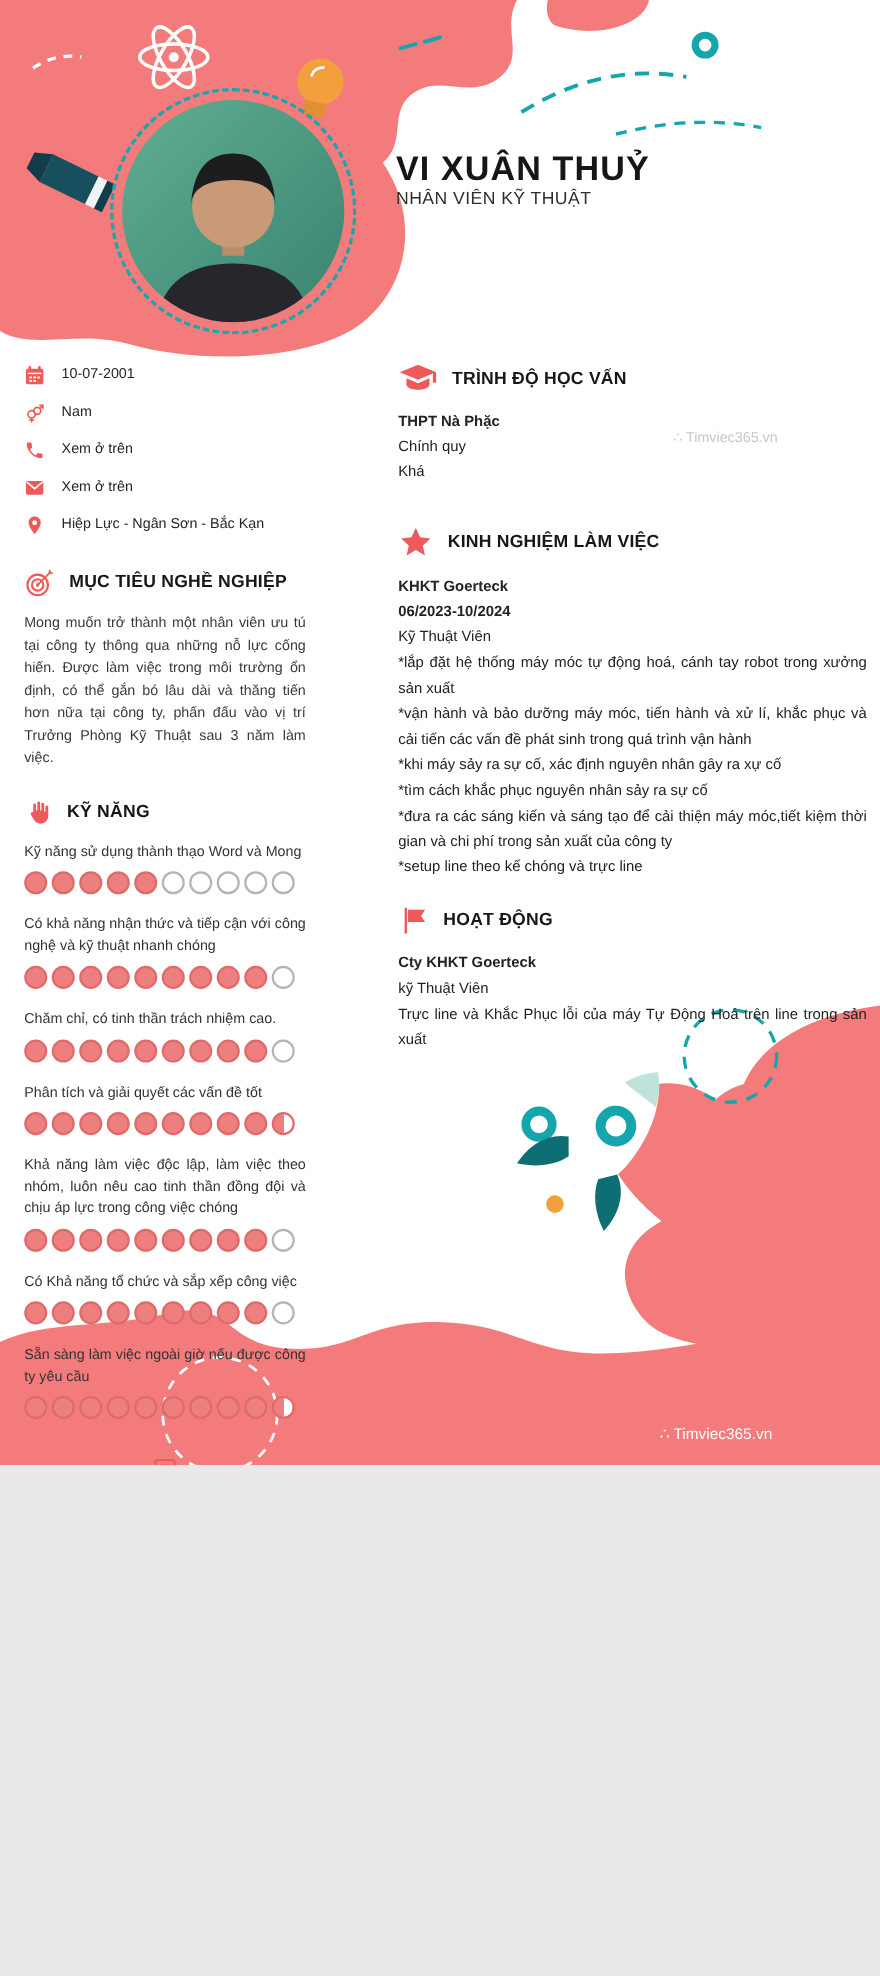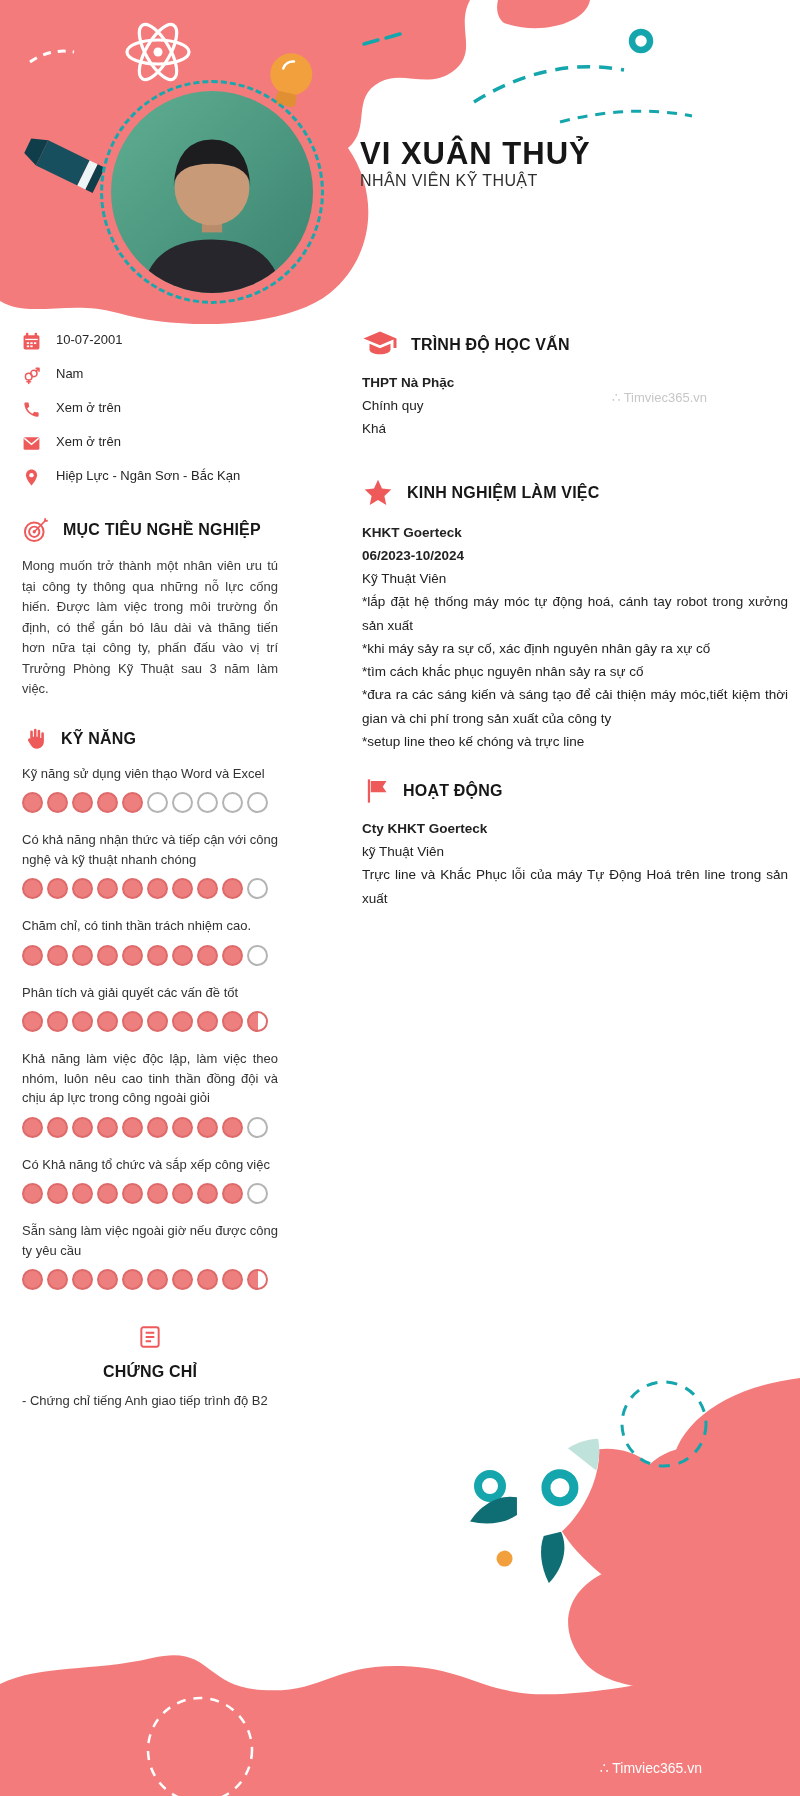--- a/index.html
+++ b/index.html
@@ -1,17 +1,17 @@
 <!DOCTYPE html>
 <html><head>
 <meta charset="utf-8">
 <style>
   html,body{margin:0;padding:0;background:#e9e9e9;}
   .page{
-    position:relative;width:800px;height:1796px;margin:0 auto;background:#fff;
+    position:relative;width:800px;height:1332px;margin:0 auto;background:#fff;
     overflow:hidden;font-family:"Liberation Sans","DejaVu Sans",sans-serif;color:#2b2b2b;
   }
   svg{display:block}
   .deco{position:absolute;pointer-events:none;}
   .header-svg{top:0;left:0;}
   .footer-svg{left:0;bottom:0;}
 
   
   .photo-ring{
     position:absolute;left:100px;top:80px;width:224px;height:224px;border-radius:50%;
@@ -199,21 +199,21 @@
     <div class="sec-head mt-skill">
       <span class="sec-icon">
         <svg width="26" height="26" viewBox="0 0 24 24" fill="#ee5a5a">
           <path d="M7.6 11V5.4a1.2 1.2 0 0 1 2.4 0V10h1V3.7a1.2 1.2 0 0 1 2.4 0V10h1V4.7a1.2 1.2 0 0 1 2.4 0V11h1V7a1.2 1.2 0 0 1 2.4 0v7.4c0 3.7-2.7 6.6-6.4 6.6-2.8 0-4.5-1.2-5.7-3.4l-2.3-3.8c-.5-.9-.3-1.8.5-2.3.7-.4 1.7-.2 2.2.5l1.1 1.6z"></path>
         </svg>
       </span>
       <h2>KỸ NĂNG</h2>
     </div>
     <div id="skills-list">
         <div class="skill">
-          <div class="skill-text">Kỹ năng sử dụng viên thạo Word và Excel</div>
+          <div class="skill-text">Kỹ năng sử dụng thành thạo Word và Mong</div>
           <div class="dots">
             <span class="dot full"></span>
             <span class="dot full"></span>
             <span class="dot full"></span>
             <span class="dot full"></span>
             <span class="dot full"></span>
             <span class="dot empty"></span>
             <span class="dot empty"></span>
             <span class="dot empty"></span>
             <span class="dot empty"></span>
@@ -259,21 +259,21 @@
             <span class="dot full"></span>
             <span class="dot full"></span>
             <span class="dot full"></span>
             <span class="dot full"></span>
             <span class="dot full"></span>
             <span class="dot full"></span>
             <span class="dot half"></span>
           </div>
         </div>
         <div class="skill">
-          <div class="skill-text">Khả năng làm việc độc lập, làm việc theo nhóm, luôn nêu cao tinh thần đồng đội và chịu áp lực trong công ngoài giỏi</div>
+          <div class="skill-text">Khả năng làm việc độc lập, làm việc theo nhóm, luôn nêu cao tinh thần đồng đội và chịu áp lực trong công việc chóng</div>
           <div class="dots">
             <span class="dot full"></span>
             <span class="dot full"></span>
             <span class="dot full"></span>
             <span class="dot full"></span>
             <span class="dot full"></span>
             <span class="dot full"></span>
             <span class="dot full"></span>
             <span class="dot full"></span>
             <span class="dot full"></span>
@@ -350,20 +350,21 @@
         </svg>
       </span>
       <h2>KINH NGHIỆM LÀM VIỆC</h2>
     </div>
     <div class="exp-lines">
       <p class="bold">KHKT Goerteck</p>
       <p class="bold">06/2023-10/2024</p>
       <p>Kỹ Thuật Viên</p>
       <div id="exp-details">
           <p>*lắp đặt hệ thống máy móc tự động hoá, cánh tay robot trong xưởng sản xuất</p>
+          <p>*vận hành và bảo dưỡng máy móc, tiến hành và xử lí, khắc phục và cải tiến các vấn đề phát sinh trong quá trình vận hành</p>
           <p>*khi máy sảy ra sự cố, xác định nguyên nhân gây ra xự cố</p>
           <p>*tìm cách khắc phục nguyên nhân sảy ra sự cố</p>
           <p>*đưa ra các sáng kiến và sáng tạo để cải thiện máy móc,tiết kiệm thời gian và chi phí trong sản xuất của công ty</p>
           <p>*setup line theo kế chóng và trực line</p>
         </div>
     </div>
 
     <div class="sec-head mt-act">
       <span class="sec-icon">
         <svg width="28" height="28" viewBox="0 0 24 24" fill="#ee5a5a">

